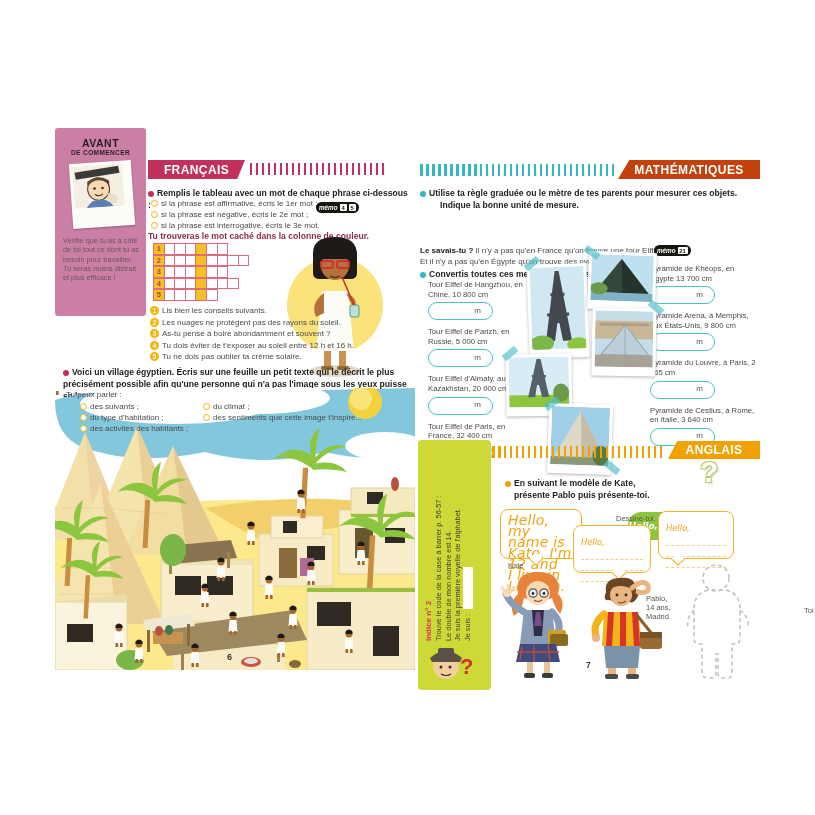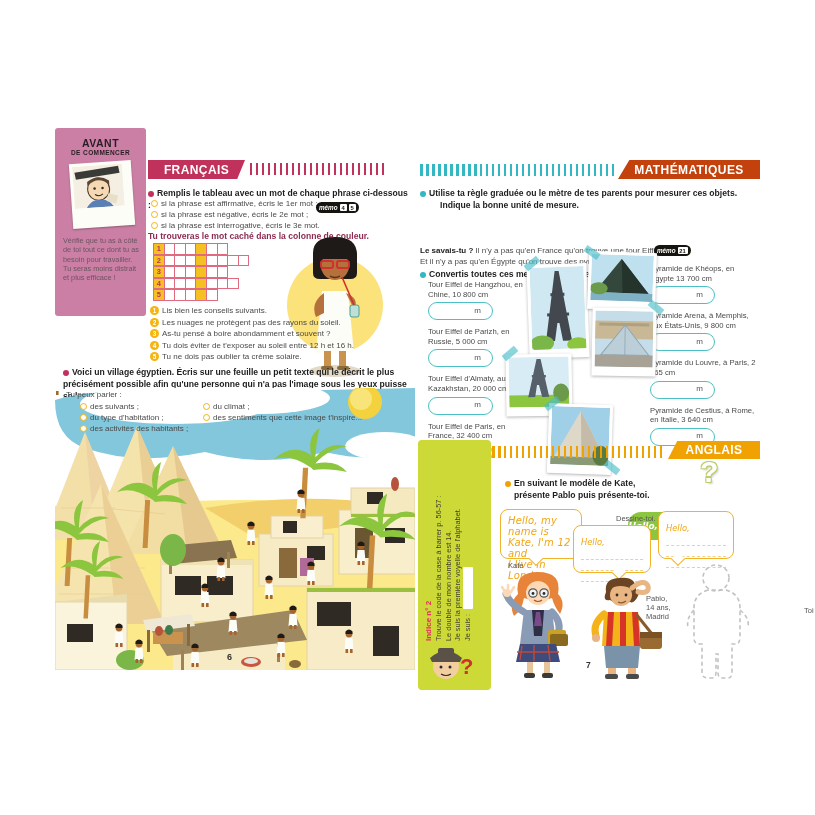--- a/index.html
+++ b/index.html
@@ -72,21 +72,21 @@
   .gbubble{position:absolute;left:628px;top:469px;width:96px;height:28px;background:#8cc63f;border-radius:13px;
            color:#fff;font-size:9px;font-style:italic;font-weight:bold;display:flex;align-items:center;
            justify-content:center;font-family:"DejaVu Sans",sans-serif;margin-top:43px;}
   .gtail{position:absolute;left:14px;bottom:-7px;width:0;height:0;border-left:9px solid #8cc63f;
          border-bottom:8px solid transparent;}
   .bigq{position:absolute;left:700px;top:455px;font-size:30px;font-weight:bold;color:#fff;
         text-shadow:-1px -1px 0 #b9cf6a,1px -1px 0 #b9cf6a,-1px 1px 0 #b9cf6a,1px 1px 0 #b9cf6a,2px 2px 2px rgba(0,0,0,.18);}
   .wbubble{position:absolute;background:#fff;border:1.6px solid #f0b32a;border-radius:8px;padding:5px 7px;box-sizing:border-box;}
   .wtail{position:absolute;width:9px;height:9px;background:#fff;border-right:1.6px solid #f0b32a;
          border-bottom:1.6px solid #f0b32a;transform:rotate(45deg);bottom:-6px;left:16px;}
-  .kline{color:#f2a513;font-size:10px;line-height:11px;font-style:italic;font-family:"DejaVu Sans",sans-serif;letter-spacing:.2px;}
+  .kline{color:#f2a513;font-size:14px;line-height:11px;font-style:italic;font-family:"DejaVu Sans",sans-serif;letter-spacing:.2px;}
   .hello{color:#f2a513;font-size:8.3px;font-style:italic;font-family:"DejaVu Sans",sans-serif;}
   .write-line{height:9px;border-bottom:1.1px dashed #f3cf8a;margin:1px 0;}
   .small-label{font-size:7.5px;color:#555;}
   .pagenum{font-size:8.5px;color:#333;font-weight:bold;}
 </style>
 </head>
 <body>
 
 <div id="canvas">
 

